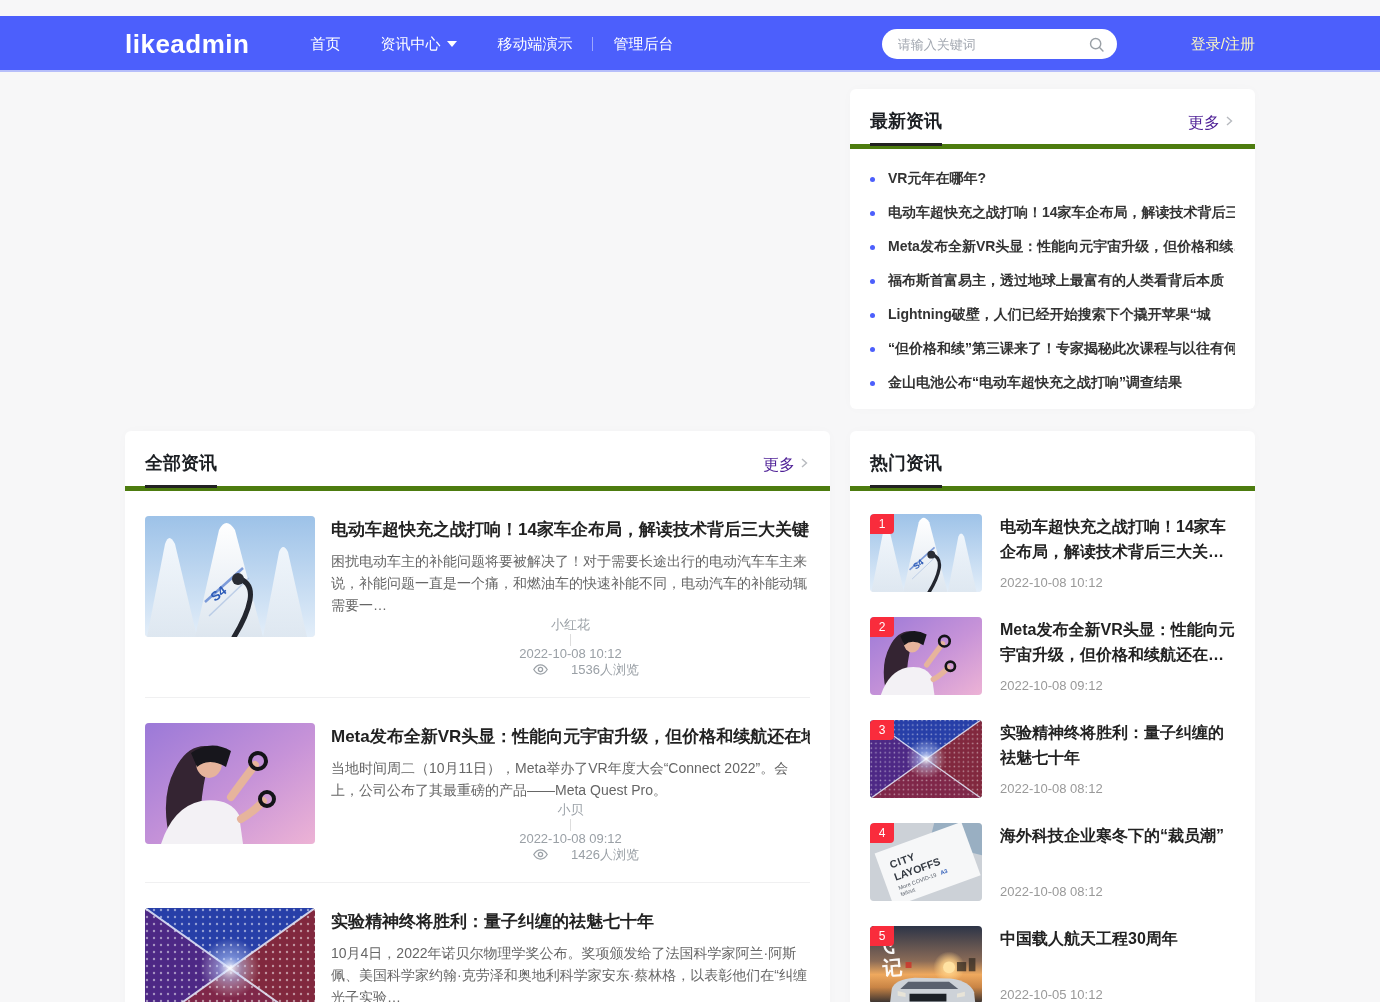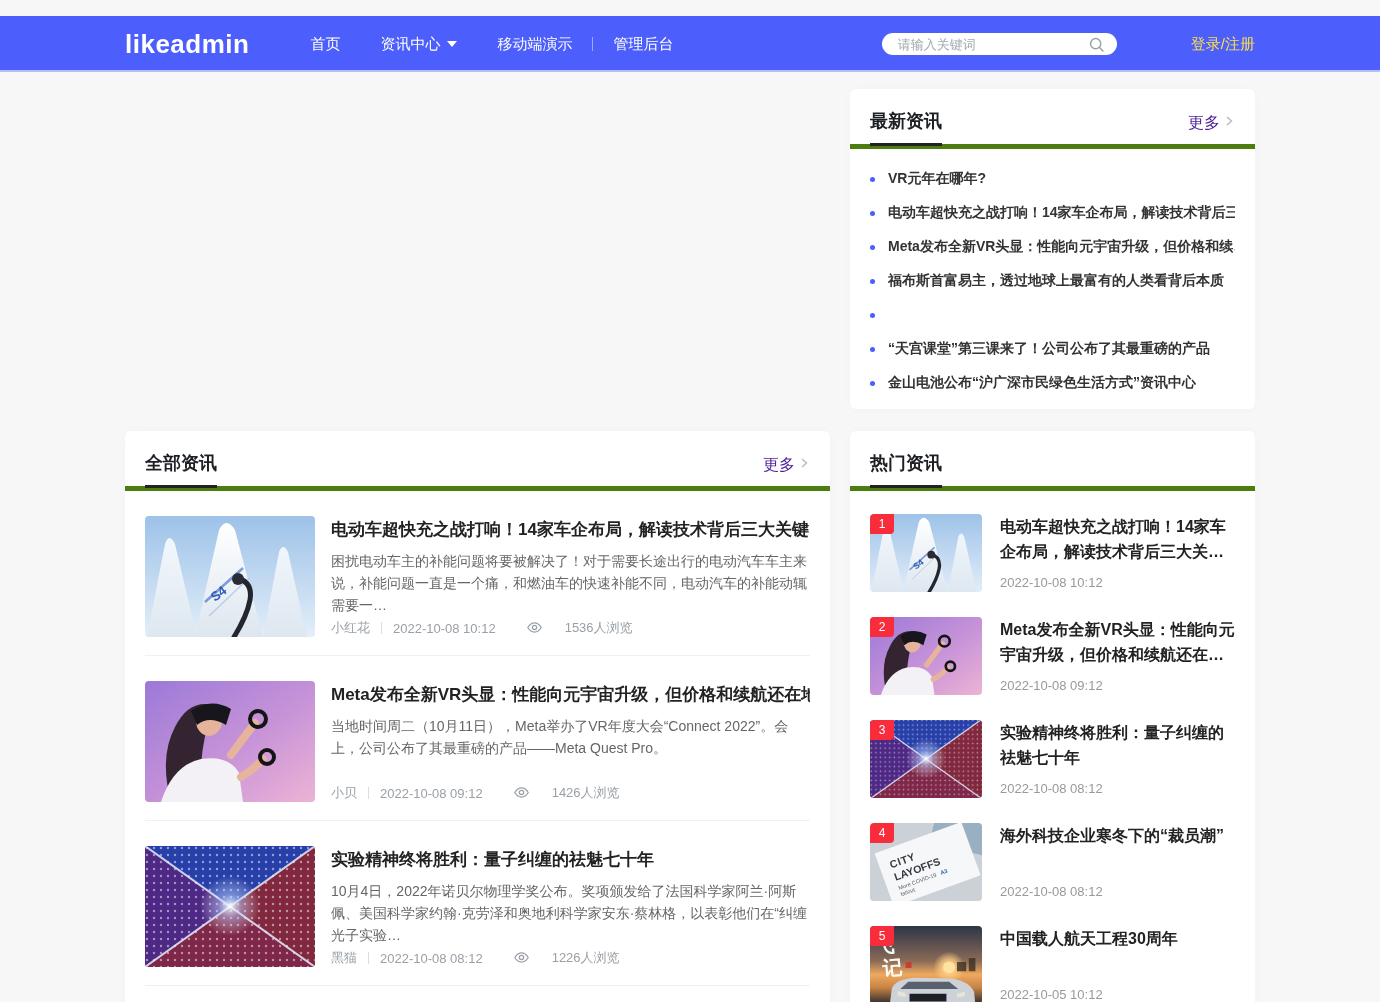--- a/index.html
+++ b/index.html
@@ -14,25 +14,25 @@
 
   
   .topbar { height: 56px; background: #4C5FFC; border-bottom: 2px solid #B6BEFA; }
   .topbar-inner { width: 1130px; margin: 16px auto; height: 56px; display: flex; align-items: center; }
   .logo { color: #fff; font-size: 26px; font-weight: 800; letter-spacing: .5px; cursor: pointer; }
   .nav { display: flex; align-items: center; margin-left: 41px; }
   .nav-item { color: #fff; font-size: 15px; margin: 0 20px; cursor: pointer; display: flex; align-items: center; white-space: nowrap; }
   .caret { width: 0; height: 0; border-left: 5px solid transparent; border-right: 5px solid transparent; border-top: 6px solid #fff; margin-left: 7px; }
   .nav-divider { width: 1px; height: 14px; background: rgba(255,255,255,.45); }
   .topbar-right { margin-left: auto; display: flex; align-items: center; }
-  .searchbox { width: 235px; height: 22px; background: #fff; border-radius: 15px; display: flex; align-items: center; padding: 0 12px 0 14px; }
+  .searchbox { width: 235px; height: 30px; background: #fff; border-radius: 15px; display: flex; align-items: center; padding: 0 12px 0 14px; }
   .searchbox input { border: none; outline: none; flex: 1; font-size: 13px; color: #333; background: transparent; font-family: inherit; }
   .searchbox input::placeholder { color: #A2A7B0; }
   .search-ic { display: flex; align-items: center; cursor: pointer; }
-  .auth { color: #fde047; font-size: 15px; margin-left: 74px; cursor: pointer; white-space: nowrap; }
+  .auth { color: #fef9c3; font-size: 15px; margin-left: 74px; cursor: pointer; white-space: nowrap; }
 
   
   .container { width: 1130px; margin: 0 auto; display: flex; gap: 20px; padding-top: 17px; }
   .col-main { width: 705px; flex: none; }
   .col-side { width: 405px; flex: none; }
   .banner-spacer { height: 342px; }
   .card { background: #fff; border-radius: 6px; box-shadow: 0 0 12px rgba(0,0,0,.02); }
 
   
   .panel-head { display: flex; justify-content: space-between; align-items: flex-start; padding: 20px 20px 0; border-bottom: 5px solid #4d7c0f; }
@@ -46,21 +46,21 @@
   .dot { width: 5px; height: 5px; border-radius: 50%; background: #4C5FFC; margin-right: 13px; flex: none; }
   .latest-text { font-size: 14px; color: #333; white-space: nowrap; overflow: hidden; }
 
   
   .art-list { padding: 0 20px; }
   .art-row { display: flex; padding: 25px 0 18px; border-bottom: 1px solid #F0F0F1; cursor: pointer; }
   .thumb { width: 170px; height: 121px; border-radius: 4px; overflow: hidden; flex: none; position: relative; background: #eee; }
   .art-body { margin-left: 16px; flex: 1; display: flex; flex-direction: column; min-height: 121px; min-width: 0; }
   .art-title { margin: 2px 0 0; font-size: 17px; font-weight: 700; color: #222; line-height: 24px; white-space: nowrap; overflow: hidden; }
   .art-sum { margin: 8px 0 0; font-size: 14px; color: #666; line-height: 22px; display: -webkit-box; -webkit-line-clamp: 3; -webkit-box-orient: vertical; overflow: hidden; }
-  .art-meta { margin-top: auto; display: flex; align-items: center; font-size: 13px; color: #9AA0A6; }
+  .art-meta { margin-top: auto; display: flex; align-items: center; font-size: 13px; color: #9AA0A6; flex-direction: column; }
   .meta-sep { width: 1px; height: 12px; background: #DDD; margin: 0 11px; }
   .views { display: flex; align-items: flex-end; gap: 22px; margin-left: 30px; }
 
   
   .hot-list { padding: 0 20px 20px; }
   .hot-item { display: flex; margin-top: 25px; cursor: pointer; }
   .hot-list .hot-item:first-child { margin-top: 23px; }
   .hot-thumb { width: 112px; height: 78px; border-radius: 4px; overflow: hidden; position: relative; flex: none; background: #eee; }
   .rank { position: absolute; top: 0; left: 0; width: 24px; height: 20px; background: #F92C3C; color: #fff; font-size: 12px; display: flex; align-items: center; justify-content: center; border-radius: 4px 0 4px 0; z-index: 2; }
   .hot-body { margin-left: 18px; flex: 1; display: flex; flex-direction: column; min-height: 78px; min-width: 0; }
@@ -299,28 +299,29 @@
         <li class="latest-item">
             <span class="dot"></span>
             <span class="latest-text">Meta发布全新VR头显：性能向元宇宙升级，但价格和续…还</span>
           </li>
         <li class="latest-item">
             <span class="dot"></span>
             <span class="latest-text">福布斯首富易主，透过地球上最富有的人类看背后本质</span>
           </li>
         <li class="latest-item">
             <span class="dot"></span>
-          </li>
-        <li class="latest-item">
-            <span class="dot"></span>
-            <span class="latest-text">“天宫课堂”第三课来了！公司公布了其最重磅的产品</span>
-          </li>
-        <li class="latest-item">
-            <span class="dot"></span>
-            <span class="latest-text">金山电池公布“沪广深市民绿色生活方式”资讯中心</span>
+            <span class="latest-text">Lightning破壁，人们已经开始搜索下个撬开苹果“城</span>
+          </li>
+        <li class="latest-item">
+            <span class="dot"></span>
+            <span class="latest-text">“但价格和续”第三课来了！专家揭秘此次课程与以往有何</span>
+          </li>
+        <li class="latest-item">
+            <span class="dot"></span>
+            <span class="latest-text">金山电池公布“电动车超快充之战打响”调查结果</span>
           </li>
       </ul>
     </section>
 
     <section class="card" style="margin-top:22px;">
       <div class="panel-head">
         <h2 class="panel-title">热门资讯</h2>
       </div>
       <div class="hot-list">
 

